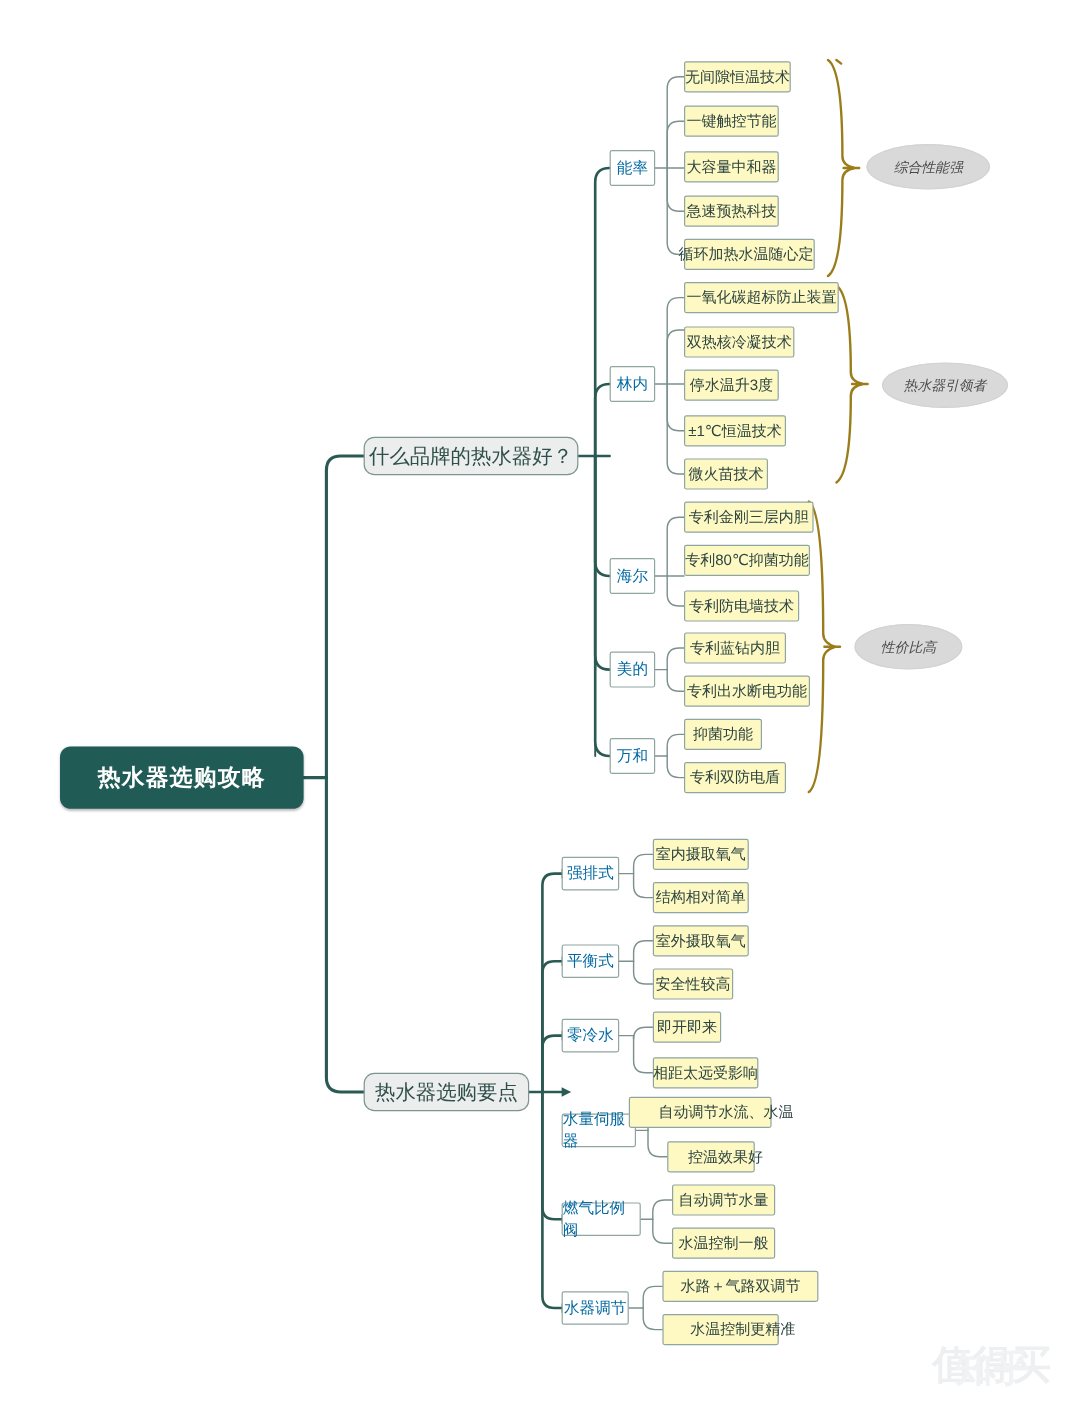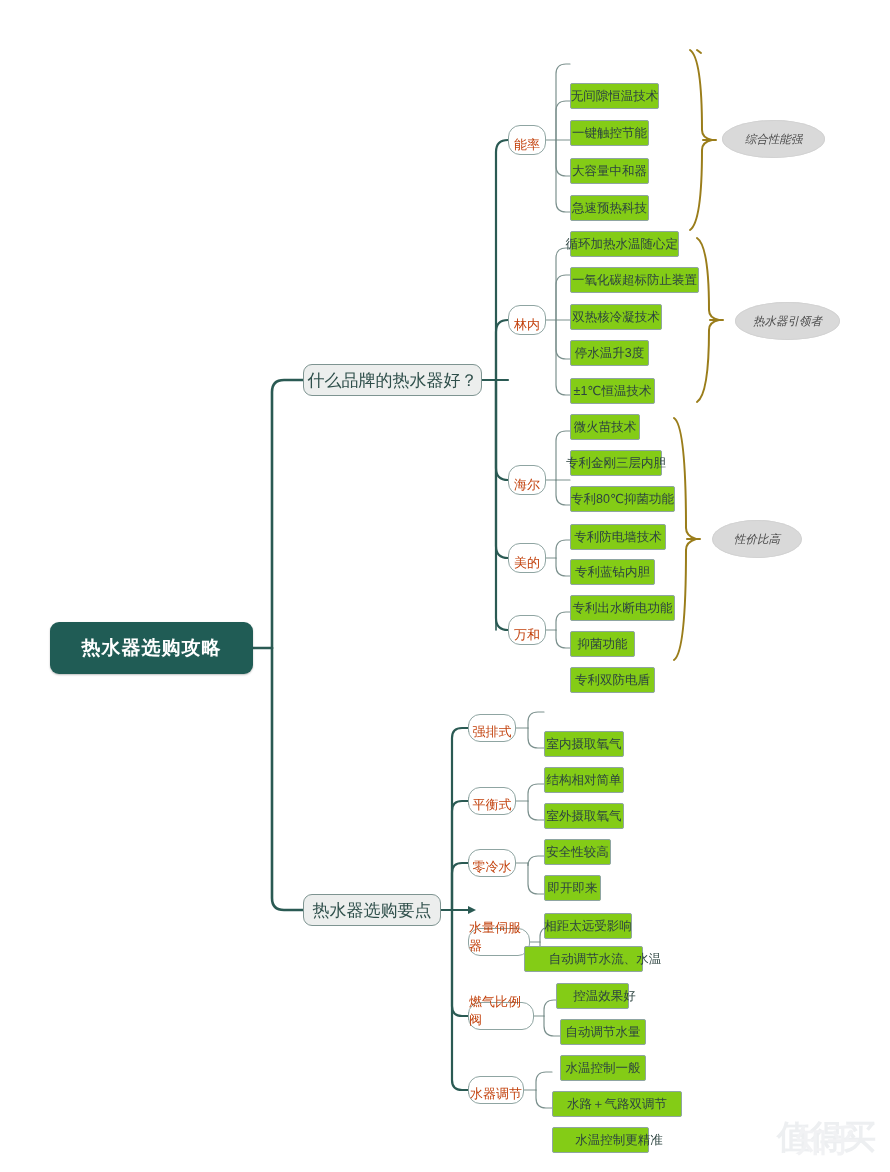--- a/index.html
+++ b/index.html
@@ -16,26 +16,26 @@
   .root{
     background:#205c55;color:#ffffff;border-radius:9px;
     font-size:19px;font-weight:bold;letter-spacing:1px;
     box-shadow:0 1px 2px rgba(0,0,0,.25);
   }
   .branch{
     background:#eceeed;border:1.3px solid #7e9491;border-radius:9px;
     color:#2f4f4b;font-size:17px;
   }
   .cat{
-    background:#ffffff;border:1.2px solid #8fa5a2;border-radius:12px;
-    color:#c2410c;font-size:13px;align-items:flex-end;
+    background:#ffffff;border:1.2px solid #8fa5a2;border-radius:2px;
+    color:#0369a1;font-size:13px;
   }
   .leaf{
-    background:#84cc16;border:1.1px solid #8fa5a2;border-radius:2px;
-    color:#2d4440;font-size:12.5px;white-space:nowrap;margin-top:32px;
+    background:#fef9c3;border:1.1px solid #8fa5a2;border-radius:2px;
+    color:#2d4440;font-size:12.5px;white-space:nowrap;
   }
   .tag{
     background:#d9d9d9;border-radius:50%;
     color:#4a4a4a;font-size:11.5px;font-style:italic;
     box-shadow:inset 0 0 0 1px #d2d2d2;
   }
   .wm-a{position:absolute;right:14px;bottom:12px;color:#edeff1;font-size:33px;font-weight:bold;}
   .wm-b{position:absolute;right:30px;bottom:10px;color:#f1f2f4;font-size:31px;font-weight:bold;letter-spacing:1px;}
 </style>
 </head>
@@ -195,21 +195,21 @@
   <div class="node leaf" style="left:570px;top:346px;width:85px;height:26px;">
     <span>±1℃恒温技术</span>
     </div>
   <div class="node leaf" style="left:570px;top:382px;width:70px;height:26px;">
     <span>微火苗技术</span>
     </div>
 
   <div class="node cat" style="left:508px;top:465px;width:38px;height:30px;">
     <span>海尔</span>
   </div>
-  <div class="node leaf" style="left:570px;top:418px;width:92px;height:26px;">
+  <div class="node leaf" style="left:570px;top:418px;width:108px;height:26px;">
     <span>专利金刚三层内胆</span>
     </div>
   <div class="node leaf" style="left:570px;top:454px;width:105px;height:26px;">
     <span>专利80℃抑菌功能</span>
     </div>
   <div class="node leaf" style="left:570px;top:492px;width:96px;height:26px;">
     <span>专利防电墙技术</span>
     </div>
 
   <div class="node cat" style="left:508px;top:543px;width:38px;height:30px;">

